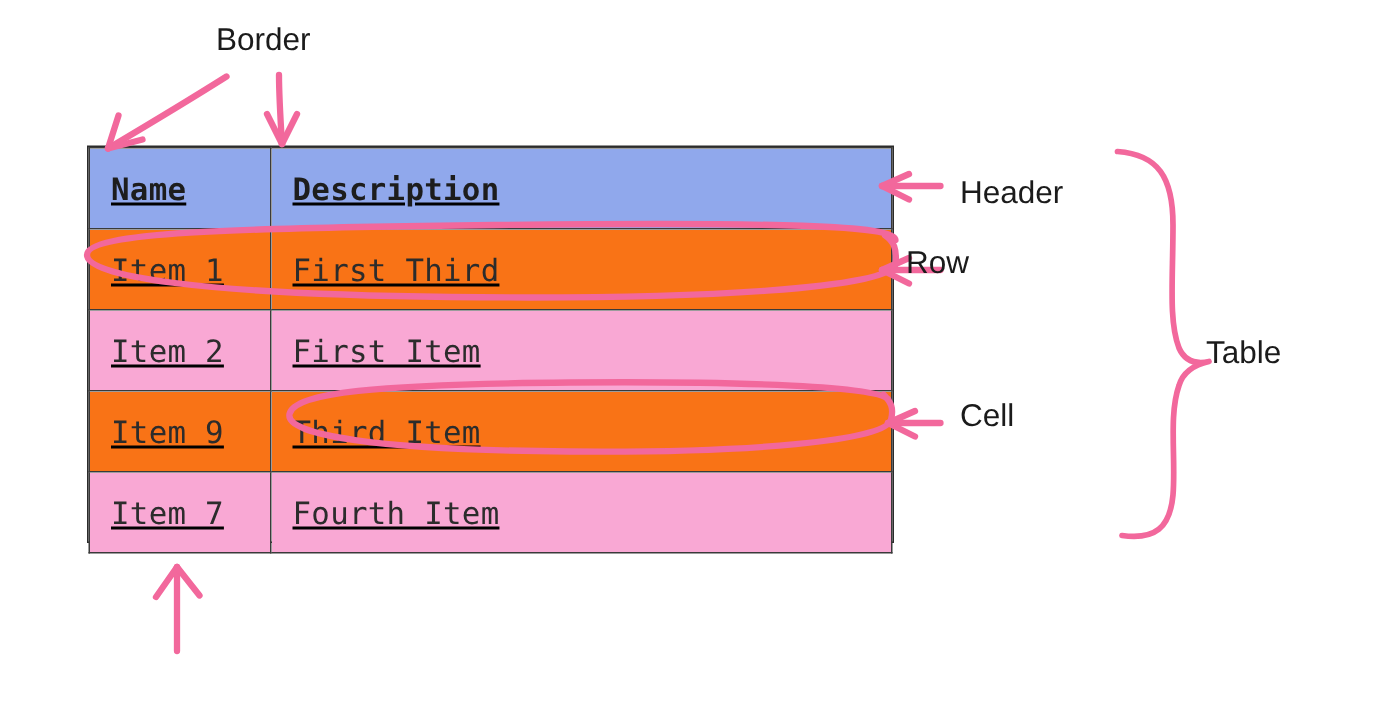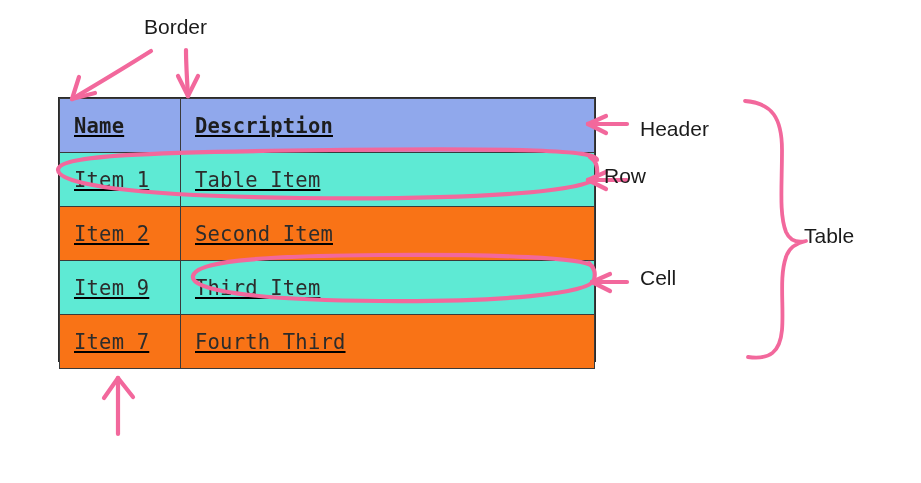--- a/index.html
+++ b/index.html
@@ -53,24 +53,24 @@
     height: 53px;
     white-space: nowrap;
     overflow: hidden;
   }
   table.demo-table th {
     background: #90a8ec;
     font-weight: bold;
     color: #1d1d1d;
   }
   table.demo-table tr.row-odd td {
-    background: #5eead4;
+    background: #f97316;
   }
   table.demo-table tr.row-even td {
-    background: #f97316;
+    background: #f9a8d4;
   }
 
   
   .anno-label {
     position: absolute;
     font-family: "Liberation Sans", sans-serif;
     font-size: 21px;
     color: #1b1b1b;
     white-space: nowrap;
     line-height: 1;
@@ -118,33 +118,33 @@
       </colgroup>
       <thead>
         <tr>
           <th>Name</th>
           <th>Description</th>
         </tr>
       </thead>
       <tbody>
         <tr class="row-odd">
           <td>Item 1</td>
-          <td>Table Item</td>
+          <td>First Third</td>
         </tr>
         <tr class="row-even">
           <td>Item 2</td>
-          <td>Second Item</td>
+          <td>First Item</td>
         </tr>
         <tr class="row-odd">
           <td>Item 9</td>
           <td>Third Item</td>
         </tr>
         <tr class="row-even">
           <td>Item 7</td>
-          <td>Fourth Third</td>
+          <td>Fourth Item</td>
         </tr>
       </tbody>
     </table>
   </div>
 
   <svg id="marks" viewBox="0 0 921 483">
 
     <g>
       <path class="ink" d="M151,51 C132,63 104,80 72,99"></path>
       <path class="ink" d="M72,99 L95,93"></path>

